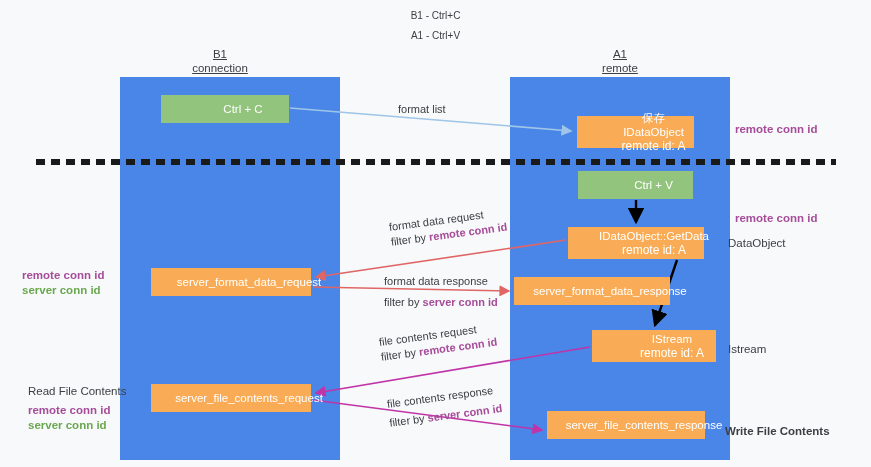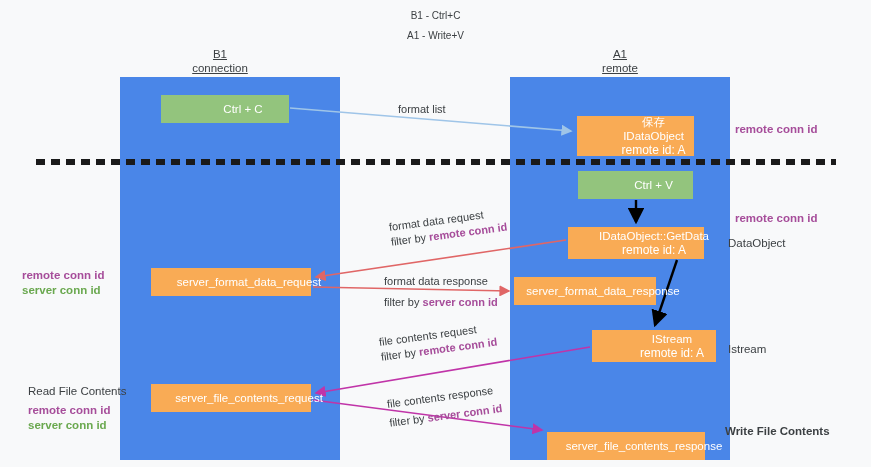--- a/index.html
+++ b/index.html
@@ -43,28 +43,28 @@
     box-sizing:border-box;
     display:flex;flex-direction:column;
     align-items:center;justify-content:center;
     color:#ffffff;font-size:11.5px;line-height:14px;text-align:center;padding-left:36px;
   }
   .green{background:#93c47d;}
   .orange{background:#f9ab55;}
   .node .l2{font-size:12px;}
 
   #n-ctrlc{left:161px;top:95px;width:128px;height:28px;}
-  #n-save {left:577px;top:116px;width:117px;height:40px;}
+  #n-save {left:577px;top:116px;width:117px;height:32px;}
   #n-ctrlv{left:578px;top:171px;width:115px;height:28px;}
   #n-getdata{left:568px;top:227px;width:136px;height:32px;}
   #n-sfdreq{left:151px;top:268px;width:160px;height:28px;}
-  #n-sfdresp{left:514px;top:277px;width:142px;height:28px;}
+  #n-sfdresp{left:514px;top:277px;width:156px;height:28px;}
   #n-istream{left:592px;top:330px;width:124px;height:32px;}
   #n-sfcreq{left:151px;top:384px;width:160px;height:28px;}
-  #n-sfcresp{left:547px;top:432px;width:158px;height:28px;}
+  #n-sfcresp{left:547px;top:411px;width:158px;height:28px;}
 
   
   .side{font-size:11.5px;line-height:15px;}
   .bold{font-weight:bold;}
   .purple{color:#a64d9a;}
   .green-t{color:#6aa84f;}
   .dark{color:#3c4043;}
 
   #s-remote1{left:735px;top:122px;}
   #s-remote2{left:735px;top:211px;}
@@ -89,21 +89,21 @@
 
   #svg-edges{left:0;top:0;width:871px;height:467px;pointer-events:none;}
 </style>
 </head>
 <body>
 
 <div class="stage">
 
   <div class="abs" id="title">
     <div>B1 - Ctrl+C</div>
-    <div>A1 - Write+V</div>
+    <div>A1 - Ctrl+V</div>
   </div>
 
   <div class="abs col-head" id="head-b1">
     <div>B1</div>
     <div>connection</div>
   </div>
   <div class="abs col-head" id="head-a1">
     <div>A1</div>
     <div>remote</div>
   </div>

